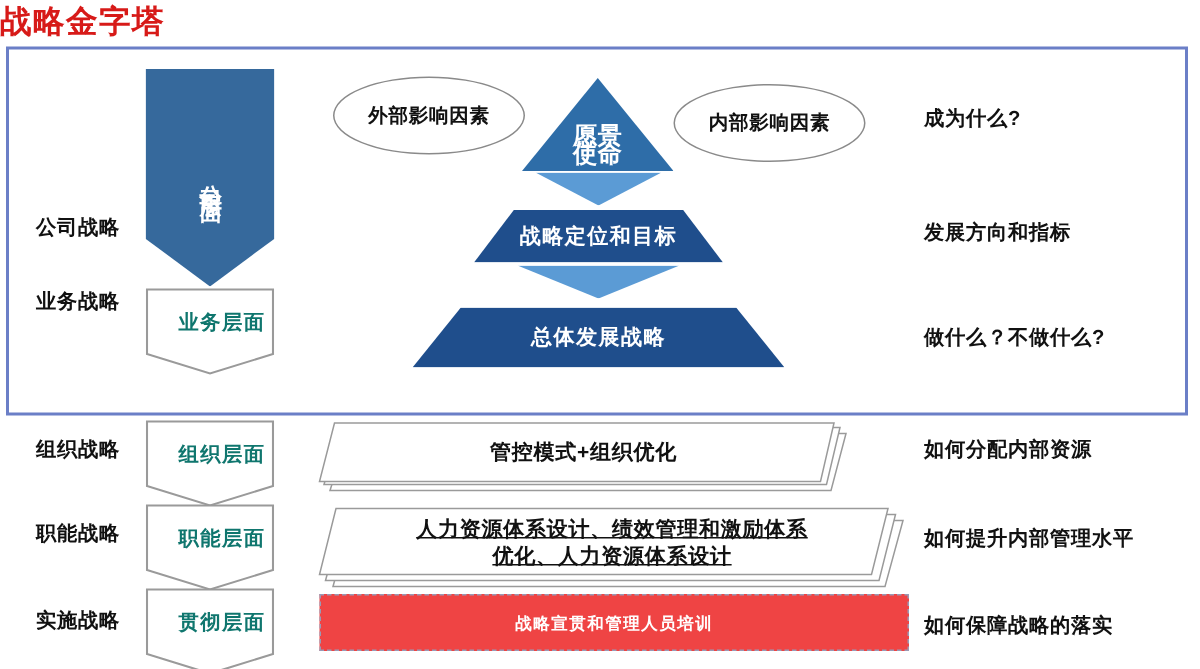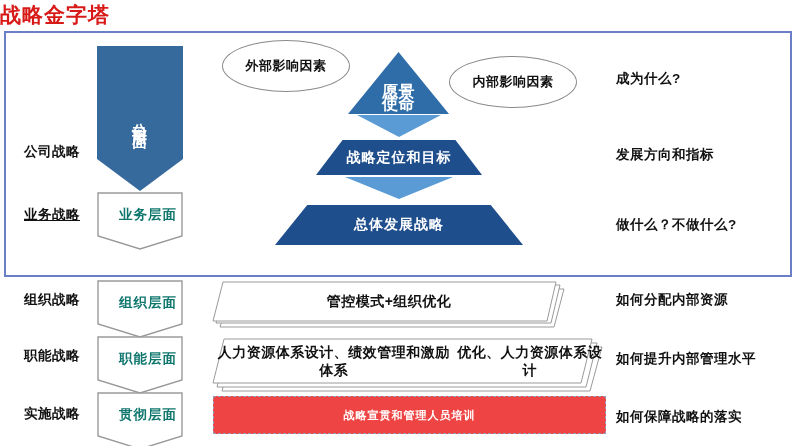--- a/index.html
+++ b/index.html
@@ -173,21 +173,21 @@
 </head>
 <body>
 
 <div id="root">
 
   <div class="page-title">战略金字塔</div>
 
   <div class="panel"></div>
 
   <div class="stage-label" style="top:143px;">公司战略</div>
-  <div class="stage-label" style="top:206px;text-decoration:underline;">业务战略</div>
+  <div class="stage-label" style="top:192px;">业务战略</div>
   <div class="stage-label" style="top:291px;">组织战略</div>
   <div class="stage-label" style="top:347px;">职能战略</div>
   <div class="stage-label" style="top:405px;">实施战略</div>
 
   <div class="chev filled" style="top:46px; height:145px;">
     <span class="vert-text">公司层面</span>
   </div>
 
   <div class="chev-wrap" style="left:97px; top:192px; width:86px; height:58px;">
     <svg class="chev-svg" width="86" height="58" viewBox="0 0 86 58">
@@ -210,21 +210,21 @@
     <div class="chev-text">职能层面</div>
   </div>
 
   <div class="chev-wrap" style="left:97px; top:392px; width:86px; height:58px;">
     <svg class="chev-svg" width="86" height="58" viewBox="0 0 86 58">
       <polygon points="1,1 85,1 85,44 43,57 1,44" fill="#ffffff" stroke="#9A9A9A" stroke-width="1.4"></polygon>
     </svg>
     <div class="chev-text">贯彻层面</div>
   </div>
 
-  <div class="ellipse" style="left:222px; top:40px; width:128px; height:52px;">
+  <div class="ellipse" style="left:222px; top:51px; width:128px; height:52px;">
     <span>外部影响因素</span>
   </div>
   <div class="ellipse" style="left:449px; top:56px; width:128px; height:52px;">
     <span>内部影响因素</span>
   </div>
 
   <div class="tri" style="left:348px; top:52px; width:101px; height:62px;">
     <div class="tri-label" style="bottom:5px;">
       <div>愿景</div>
       <div>使命</div>
@@ -253,21 +253,21 @@
       <span>管控模式+组织优化</span>
     </div>
   </div>
 
   <div class="slab-group" style="left:212px; top:337px; width:392px; height:56px;">
     <svg width="392" height="56" viewBox="0 0 392 56">
       <polygon points="22,10 390,10 378,54 10,54" fill="#ffffff" stroke="#9A9A9A" stroke-width="1"></polygon>
       <polygon points="17,6 385,6 374,50 5,50" fill="#ffffff" stroke="#9A9A9A" stroke-width="1"></polygon>
       <polygon points="12,2 380,2 369,46 1,46" fill="#ffffff" stroke="#9A9A9A" stroke-width="1"></polygon>
     </svg>
-    <div class="slab-text" style="top:-4px; flex-direction:row;">
+    <div class="slab-text" style="top:-4px; flex-direction:column;text-decoration:underline;">
       <div>人力资源体系设计、绩效管理和激励体系</div>
       <div>优化、人力资源体系设计</div>
     </div>
   </div>
 
   <div class="dark-bar" style="left:213px; top:396px; width:393px; height:38px;">
     <span>战略宣贯和管理人员培训</span>
   </div>
 
   <div class="question" style="top:70px;">成为什么?</div>

